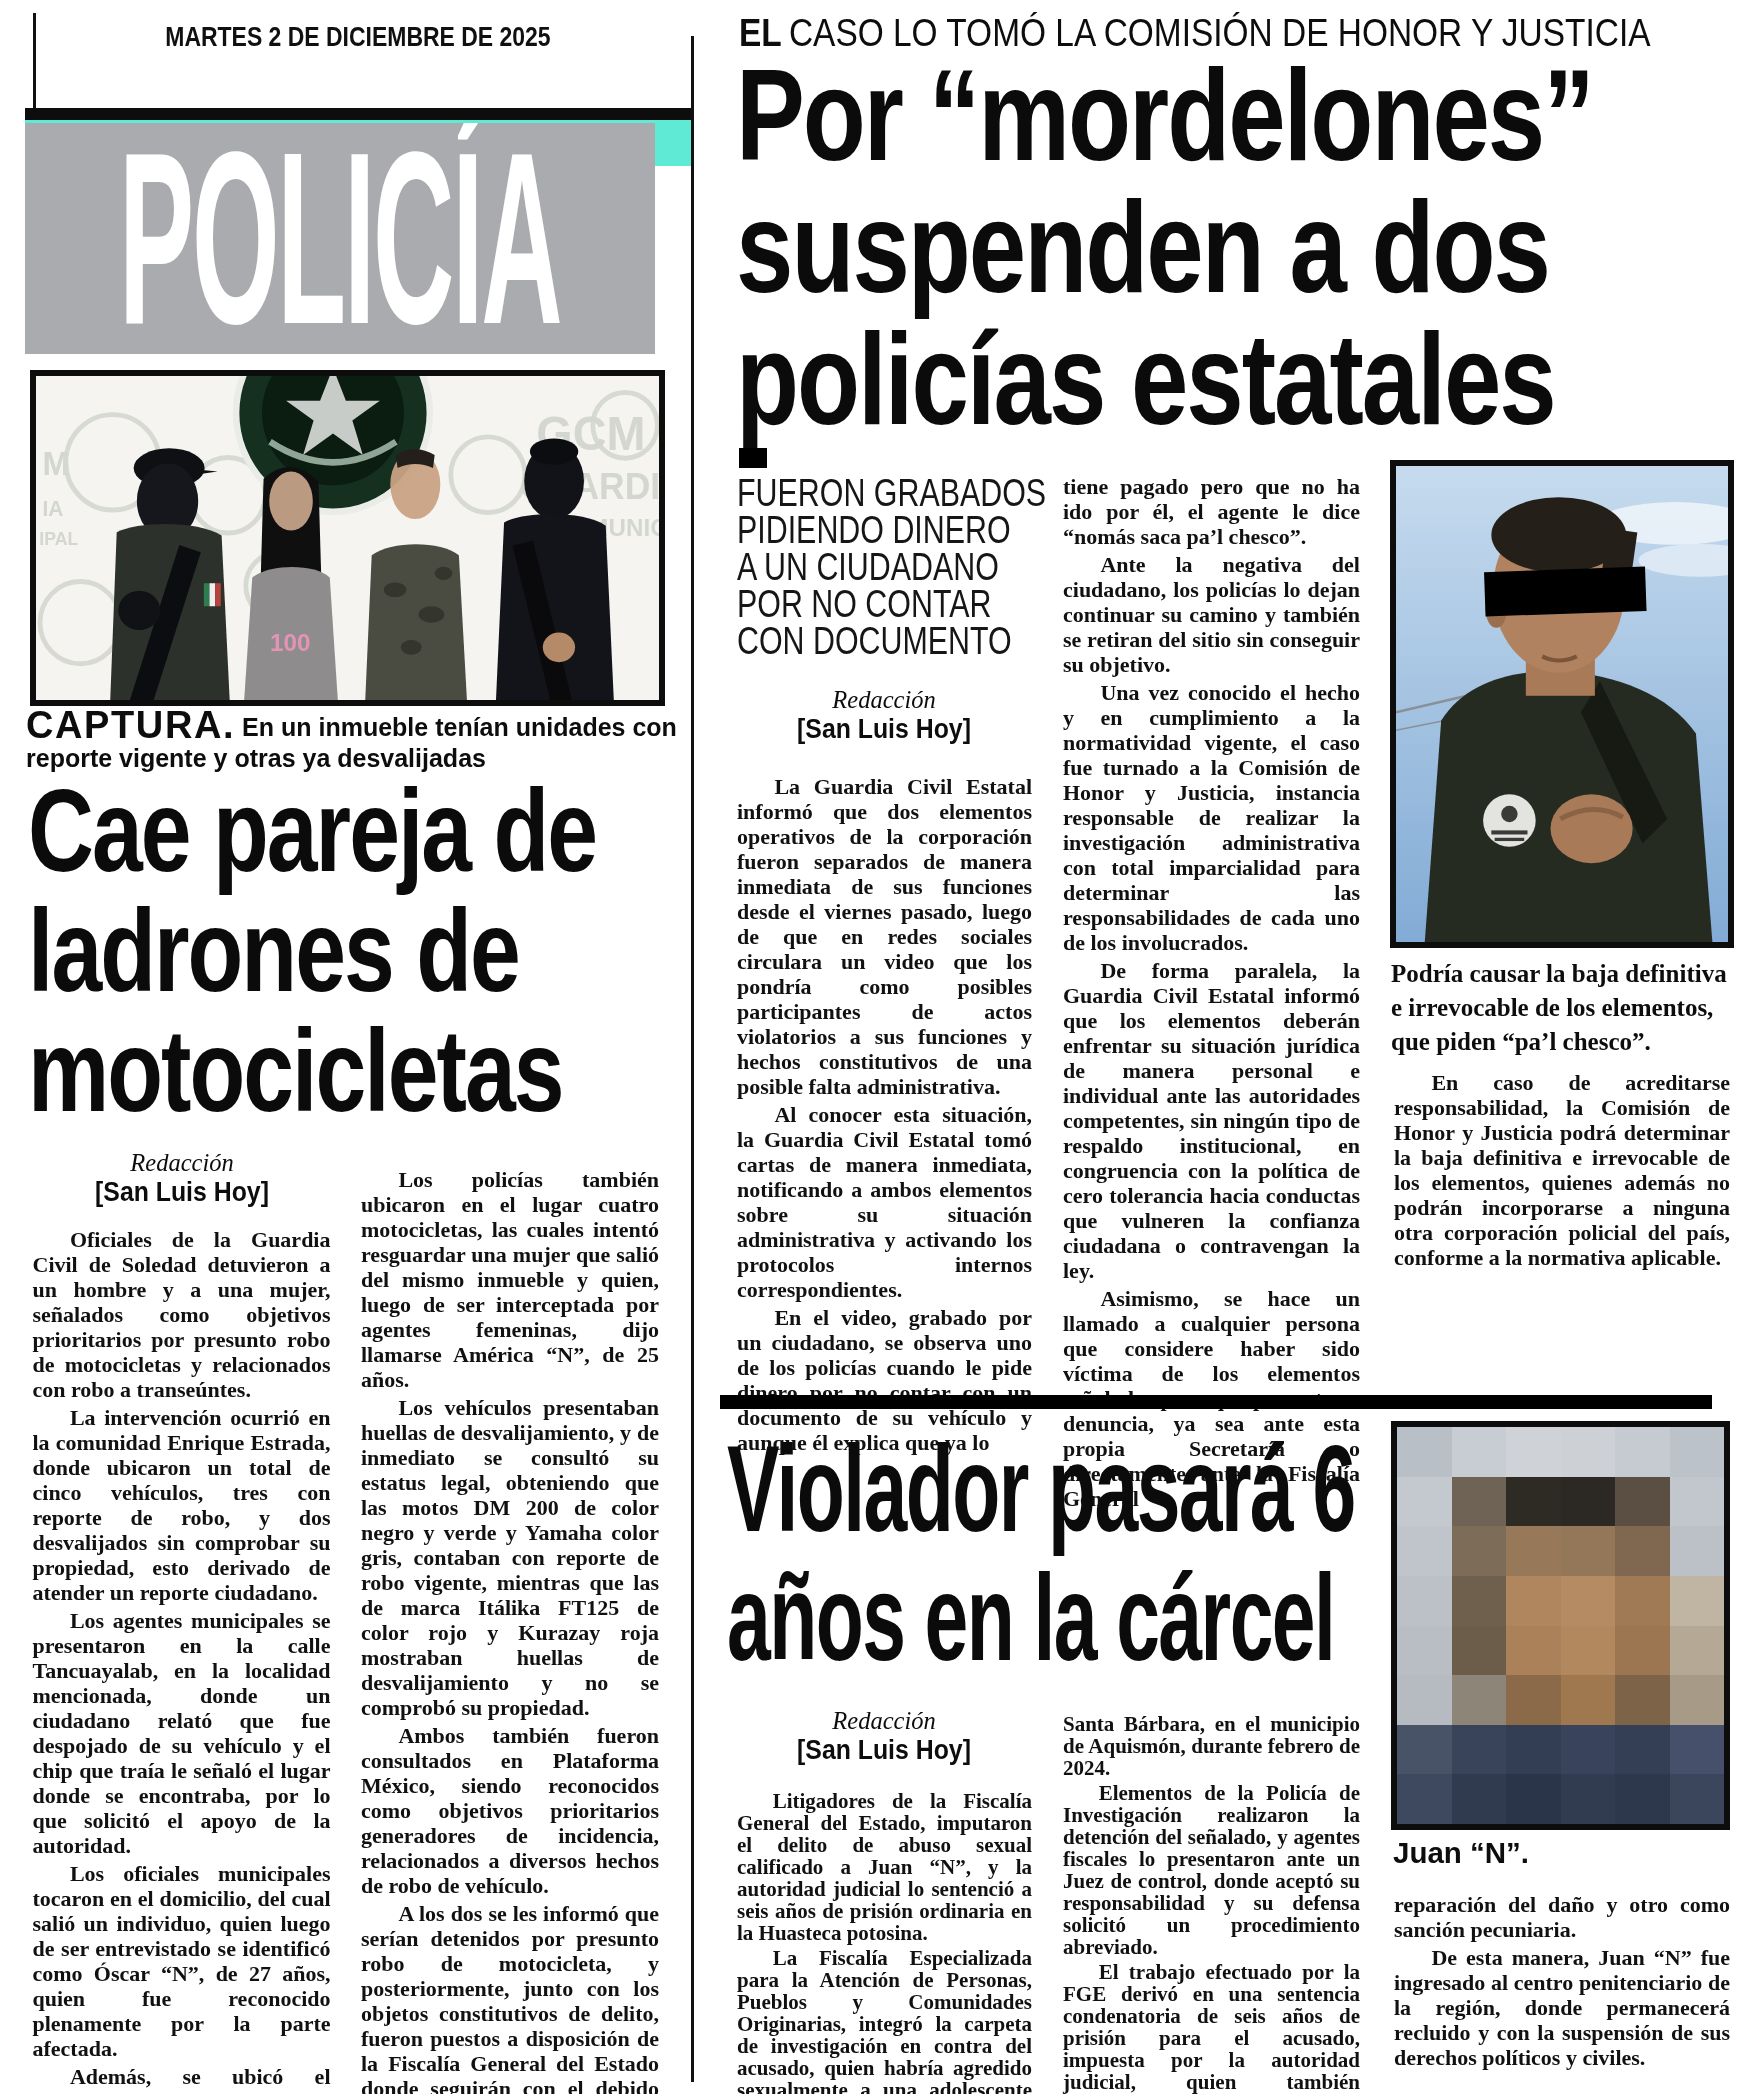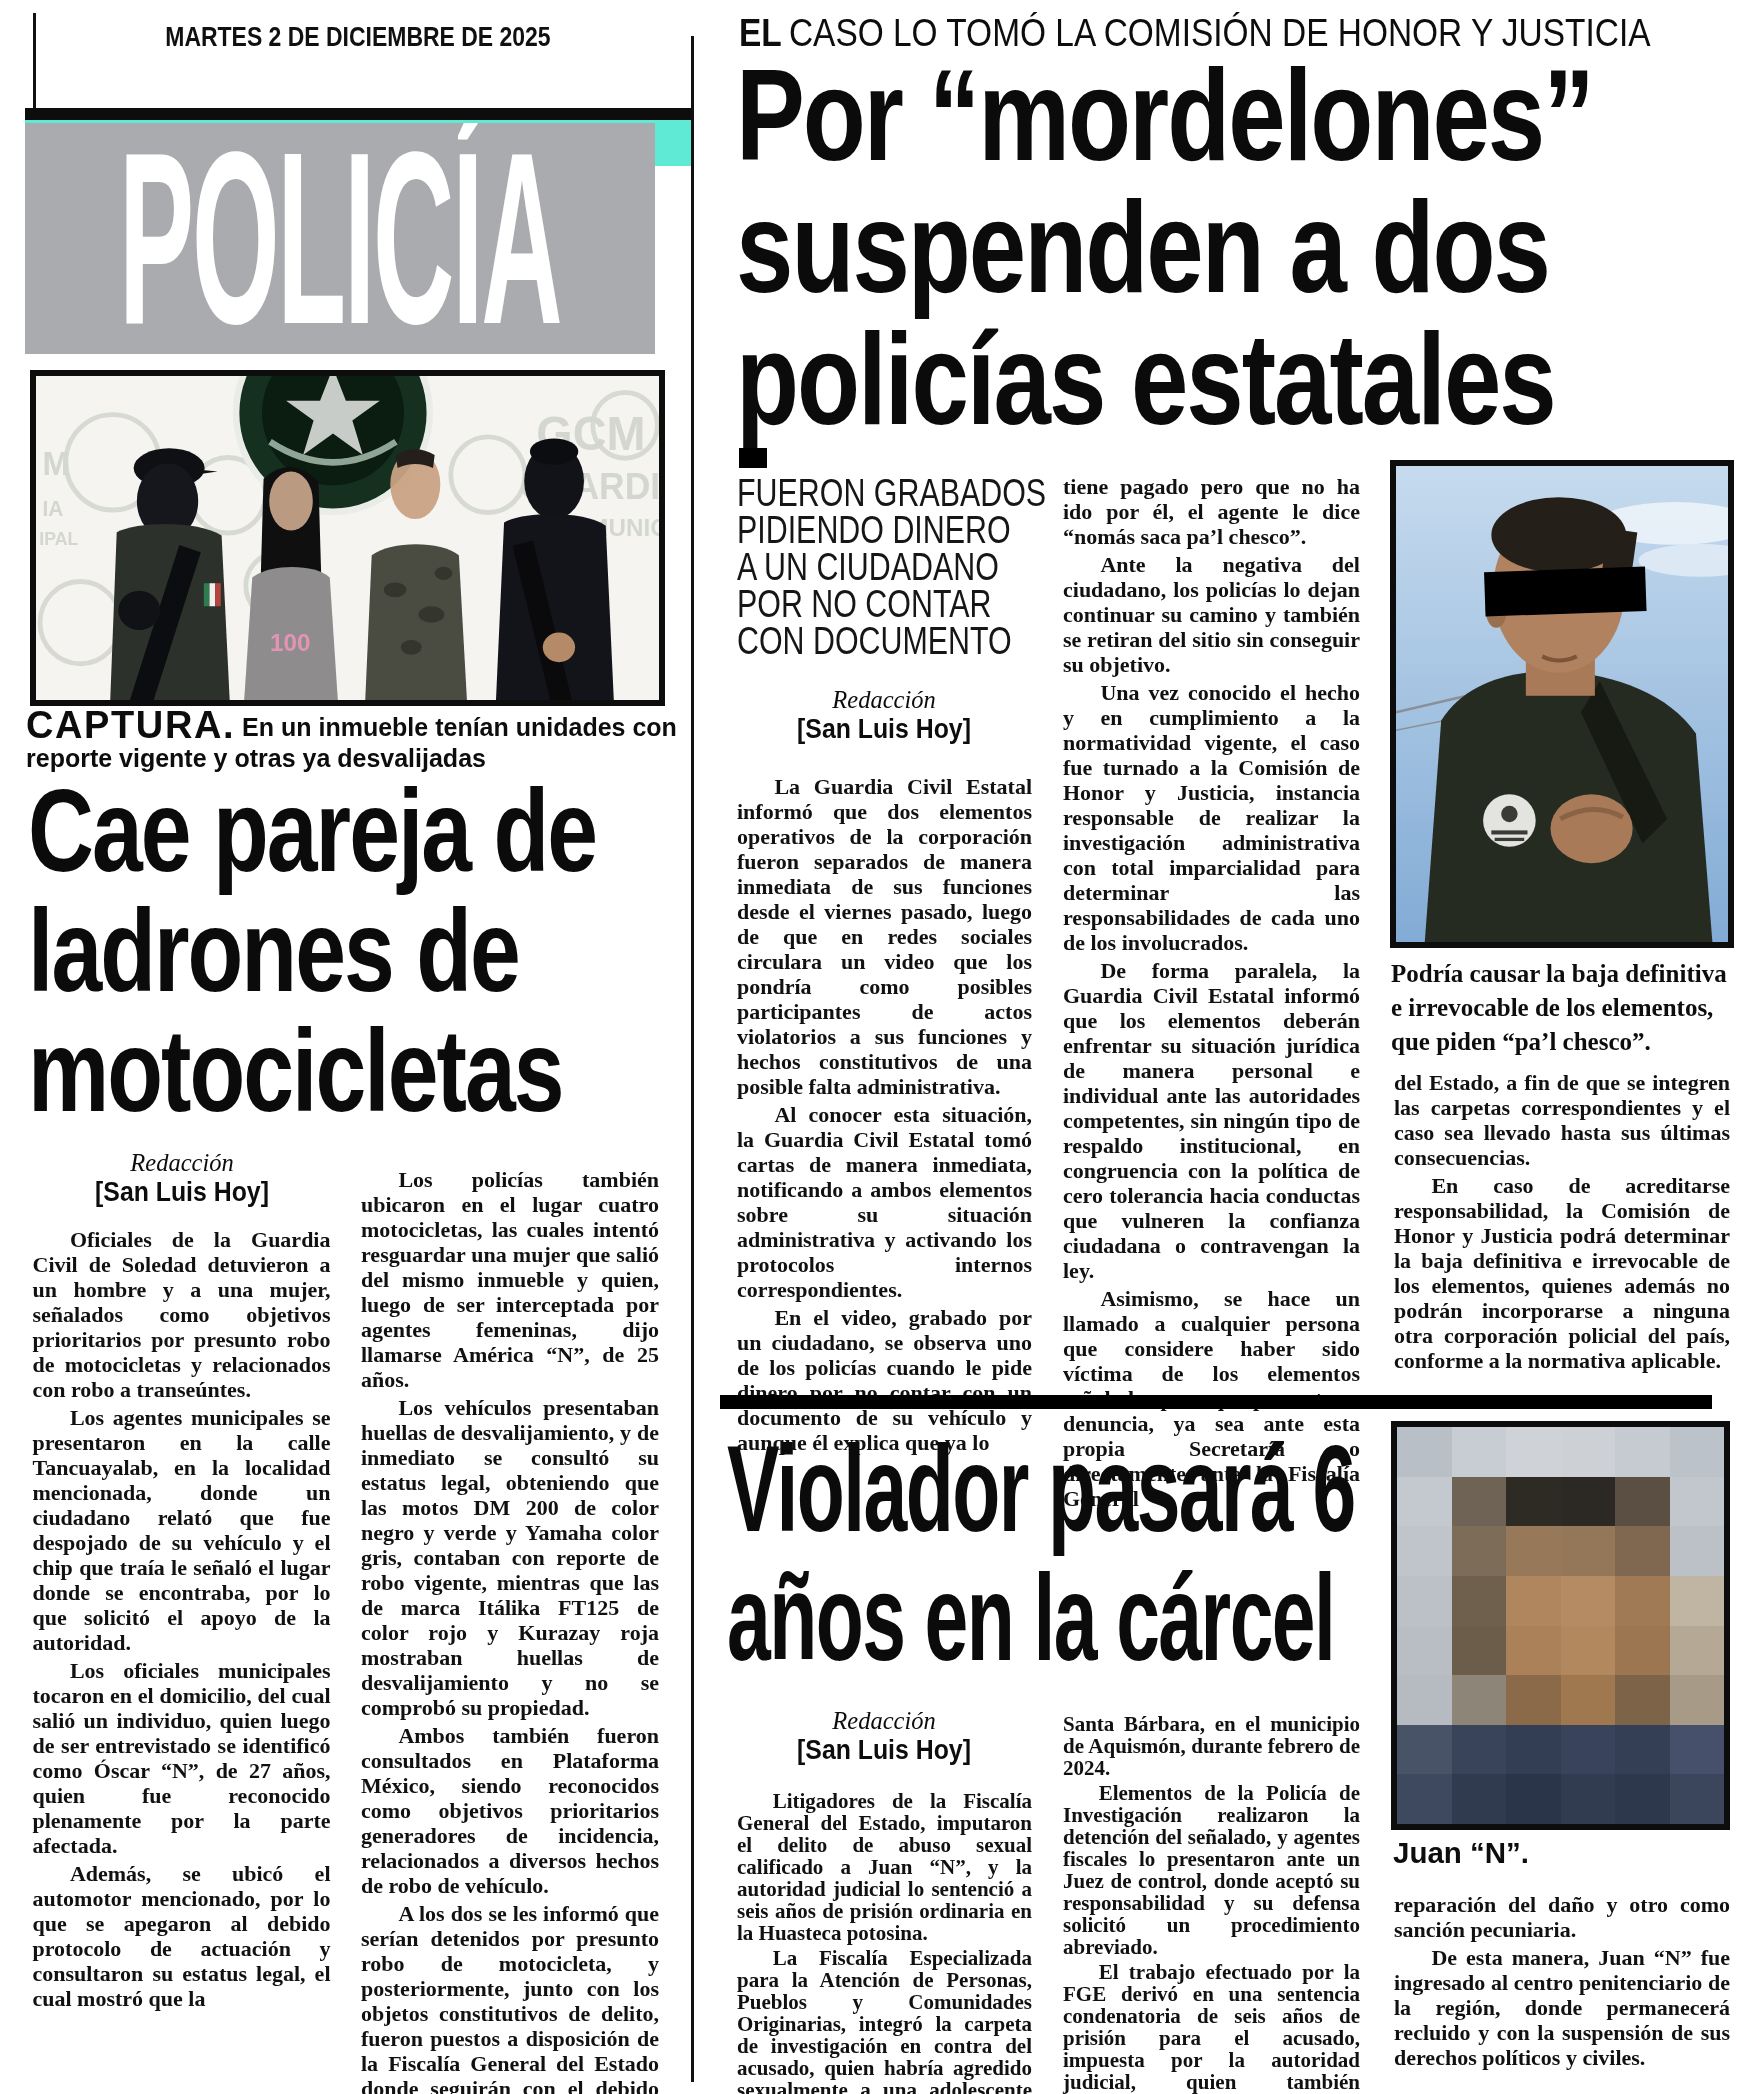--- a/index.html
+++ b/index.html
@@ -176,20 +176,21 @@
 ladrones de
 motocicletas</div>
 
 <div class="abs byline byline1">
   <span class="role">Redacción</span>
   <span class="source">[San Luis Hoy]</span>
 </div>
 
 <div class="abs body b27 lead-col1">
     <p>Oficiales de la Guardia Civil de Soledad detuvieron a un hombre y a una mujer, señalados como objetivos prioritarios por presunto robo de motocicletas y relacionados con robo a transeúntes.</p>
+    <p>La intervención ocurrió en la comunidad Enrique Estrada, donde ubicaron un total de cinco vehículos, tres con reporte de robo, y dos desvalijados sin comprobar su propiedad, esto derivado de atender un reporte ciudadano.</p>
     <p>Los agentes municipales se presentaron en la calle Tancuayalab, en la localidad mencionada, donde un ciudadano relató que fue despojado de su vehículo y el chip que traía le señaló el lugar donde se encontraba, por lo que solicitó el apoyo de la autoridad.</p>
     <p>Los oficiales municipales tocaron en el domicilio, del cual salió un individuo, quien luego de ser entrevistado se identificó como Óscar “N”, de 27 años, quien fue reconocido plenamente por la parte afectada.</p>
     <p>Además, se ubicó el automotor mencionado, por lo que se apegaron al debido protocolo de actuación y consultaron su estatus legal, el cual mostró que la</p>
   </div>
 <div class="abs body b27 lead-col2">
     <p>Los policías también ubicaron en el lugar cuatro motocicletas, las cuales intentó resguardar una mujer que salió del mismo inmueble y quien, luego de ser interceptada por agentes femeninas, dijo llamarse América “N”, de 25 años.</p>
     <p>Los vehículos presentaban huellas de desvalijamiento, y de inmediato se consultó su estatus legal, obteniendo que las motos DM 200 de color negro y verde y Yamaha color gris, contaban con reporte de robo vigente, mientras que las de marca Itálika FT125 de color rojo y Kurazay roja mostraban huellas de desvalijamiento y no se comprobó su propiedad.</p>
     <p>Ambos también fueron consultados en Plataforma México, siendo reconocidos como objetivos prioritarios generadores de incidencia, relacionados a diversos hechos de robo de vehículo.</p>
     <p>A los dos se les informó que serían detenidos por presunto robo de motocicleta, y posteriormente, junto con los objetos constitutivos de delito, fueron puestos a disposición de la Fiscalía General del Estado donde seguirán con el debido proceso.</p>
   </div>
@@ -260,21 +261,20 @@
           <rect x="116" y="444" width="44" height="5"></rect>
           <rect x="120" y="453" width="36" height="4"></rect>
         </g>
     </g>
   </svg>
 </div>
 
 <div class="abs caption-serif">Podría causar la baja definitiva e irrevocable de los elementos, que piden “pa’l chesco”.</div>
 
 <div class="abs body b27 susp-col3">
-    <p class="cont">del Estado, a fin de que se integren las carpetas correspondientes y el caso sea llevado hasta sus últimas consecuencias.</p>
     <p>En caso de acreditarse responsabilidad, la Comisión de Honor y Justicia podrá determinar la baja definitiva e irrevocable de los elementos, quienes además no podrán incorporarse a ninguna otra corporación policial del país, conforme a la normativa aplicable.</p>
   </div>
 
 <div class="abs rule-h"></div>
 
 <div class="abs headline headline3">Violador pasará 6
 años en la cárcel</div>
 
 <div class="abs byline byline3">
   <span class="role">Redacción</span>

